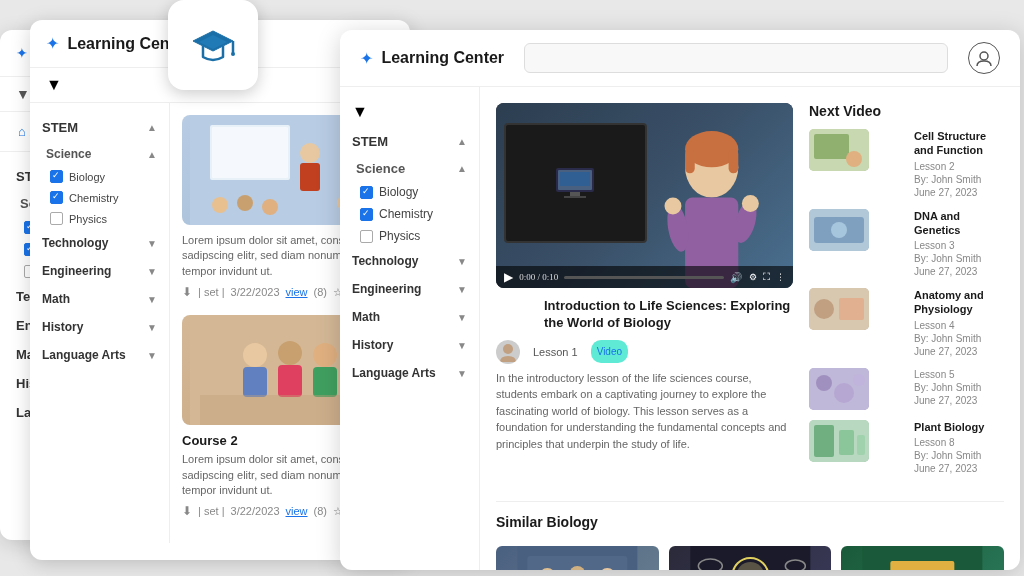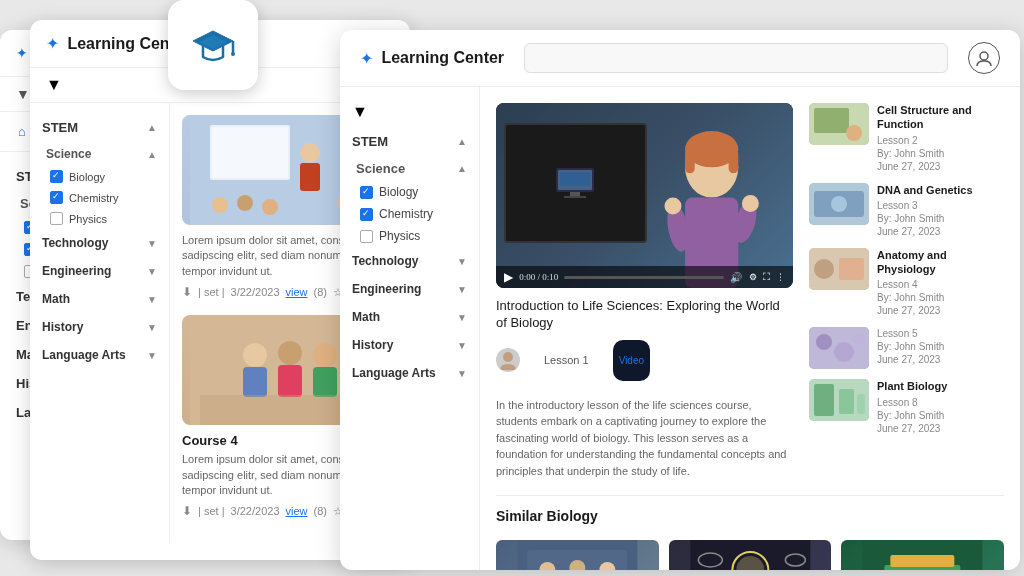--- a/index.html
+++ b/index.html
@@ -310,36 +310,36 @@
       font-size: 9px;
       color: #fff;
     }
     .play-btn { font-size: 12px; cursor: pointer; }
     .time-display { font-size: 9px; color: #ddd; font-family: Liberation Serif, serif; }
     .progress-bar-wrap { flex: 1; height: 3px; background: #555; border-radius: 2px; }
     .progress-bar { height: 100%; width: 0%; background: #fff; border-radius: 2px; }
     .vol-icon { font-size: 10px; }
     .fullscreen-icon { font-size: 10px; margin-left: auto; }
 
-    .video-info-title { font-weight: 400; font-size: 13px; color: #1a1a1a; margin-bottom: 8px; line-height: 1.3; }
-    .video-lesson-meta { display: flex; align-items: center; gap: 24px; margin-bottom: 16px; }
+    .video-info-title { font-weight: 700; font-size: 13px; color: #1a1a1a; margin-bottom: 8px; line-height: 1.3; margin-left: 48px; }
+    .video-lesson-meta { display: flex; align-items: center; gap: 13px; margin-bottom: 6px; }
     .lesson-avatar { width: 24px; height: 24px; border-radius: 50%; background: #ccc; display: flex; align-items: center; justify-content: center; font-size: 10px; color: #666; overflow: hidden; }
     .lesson-name { font-size: 11px; color: #555; }
-    .lesson-status { font-size: 10px; color: #1a73e8; background: #0f172a; padding: 15px 6px; border-radius: 10px; }
+    .lesson-status { font-size: 10px; color: #1a73e8; background: #5eead4; padding: 6px 6px; border-radius: 10px; }
     .video-desc { font-size: 11px; color: #666; line-height: 1.5; }
 
     
     .next-video-panel {
       width: 195px;
       flex-shrink: 0;
     }
     .next-video-title { font-weight: 700; font-size: 14px; color: #1a1a1a; margin-bottom: 10px; }
     .next-item { display: flex; gap: 8px; margin-bottom: 10px; align-items: flex-start; }
     .next-thumb { width: 60px; height: 42px; border-radius: 5px; flex-shrink: 0; object-fit: cover; background: #ddd; overflow: hidden; }
-    .next-info { flex: 1; min-width: 0; }
+    .next-info { flex: 1; min-width: 0; margin-left: 37px; }
     .next-item-title { font-size: 11px; font-weight: 600; color: #1a1a1a; line-height: 1.3; margin-bottom: 2px; }
     .next-item-sub { font-size: 10px; color: #888; line-height: 1.3; }
 
     
     .similar-section { margin-top: 4px; }
     .similar-title { font-weight: 700; font-size: 14px; color: #1a1a1a; margin-bottom: 10px; padding-bottom: 6px; border-top: 1px solid #eee; padding-top: 12px; }
     .similar-grid { display: flex; gap: 10px; }
     .similar-card { flex: 1; }
     .similar-thumb { width: 100%; height: 72px; border-radius: 6px; background: #ddd; margin-bottom: 6px; overflow: hidden; }
     .similar-thumb-inner { width: 100%; height: 100%; }
@@ -546,21 +546,21 @@
               <rect x="53" y="52" width="24" height="30" rx="4" fill="#6080c0"></rect>
               <ellipse cx="100" cy="38" rx="12" ry="12" fill="#c8a070"></ellipse>
               <rect x="88" y="50" width="24" height="32" rx="4" fill="#e04060"></rect>
               <ellipse cx="135" cy="40" rx="12" ry="12" fill="#e0b080"></ellipse>
               <rect x="123" y="52" width="24" height="30" rx="4" fill="#40a060"></rect>
 
               <rect x="10" y="80" width="180" height="30" rx="0" fill="#c4a07a" opacity="0.4"></rect>
             </svg>
           </div>
         </div>
-        <div class="course-title">Course 4</div>
+        <div class="course-title">Course 2</div>
         <div class="course-desc">Lorem ipsum dolor sit amet, consetetur sadipscing elitr, sed diam nonumy eirmod tempor invidunt ut.</div>
         <div class="course-meta">
           <span style="font-size:12px;">⬇</span>
           <span>| set |</span>
           <span>3/22/2023</span>
           <span style="color:#1a73e8;text-decoration:underline;">view</span>
           <span>(8)</span>
           <span>☆</span>
         </div>
       </div>
@@ -690,20 +690,21 @@
                 <path d="M4 22 Q4 16 12 16 Q20 16 20 22" fill="#c0a080"></path>
               </svg>
             </div>
             <span class="lesson-name">Lesson 1</span>
             <span class="lesson-status">Video</span>
           </div>
           <div class="video-desc">In the introductory lesson of the life sciences course, students embark on a captivating journey to explore the fascinating world of biology. This lesson serves as a foundation for understanding the fundamental concepts and principles that underpin the study of life.</div>
         </div>
 
         <div class="next-video-panel">
+          <div class="next-video-title">Next Video</div>
 
           <div class="next-item">
             <div class="next-thumb thumb-video1">
               <svg width="60" height="42" viewBox="0 0 60 42">
                 <rect width="60" height="42" fill="#c8d8b0"></rect>
                 <rect x="5" y="5" width="35" height="25" rx="2" fill="#90b070"></rect>
                 <ellipse cx="45" cy="30" rx="8" ry="8" fill="#e0b080"></ellipse>
               </svg>
             </div>
             <div class="next-info">

